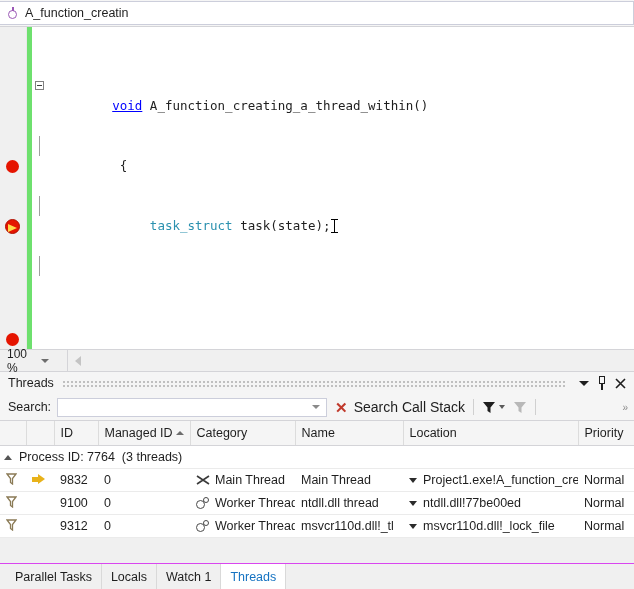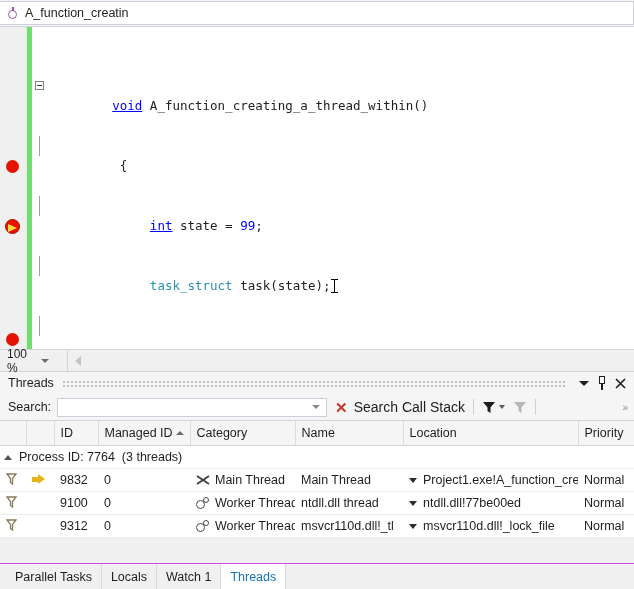--- a/index.html
+++ b/index.html
@@ -319,23 +319,20 @@
   <div class="editor">
     <div class="gutter-bp"></div>
     <div class="changebar"></div>
 
     <div class="code">
       <div class="ln">
         <span class="foldbox"></span><span class="kw">void</span><span class="pln"> A_function_creating_a_thread_within()</span>
       </div>
       <div class="ln">
         <span class="foldline"></span><span class="pln"> {</span>
-      </div>
-      <div class="ln">
-        <span class="foldline"></span><span class="pln">     </span><span class="kw">int</span><span class="pln"> state = </span><span class="num">99</span><span class="pln">;</span>
       </div>
       <div class="ln">
         <span class="foldline"></span><span class="pln">     </span><span class="type">task_struct</span><span class="pln"> task(state);</span><span class="ibeam"></span>
       </div>
       <div class="ln">
         <span class="foldline"></span>
       </div>
       
       
       

